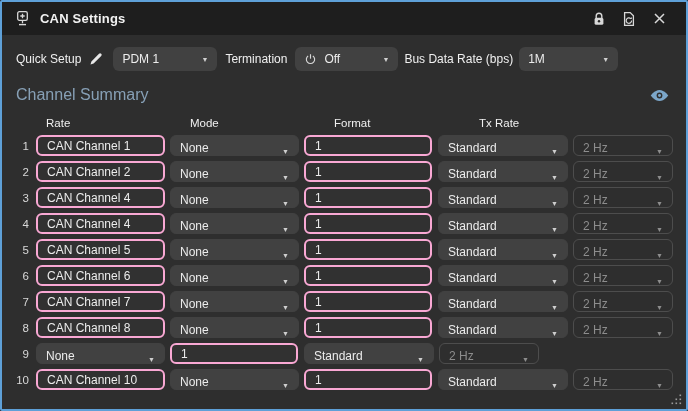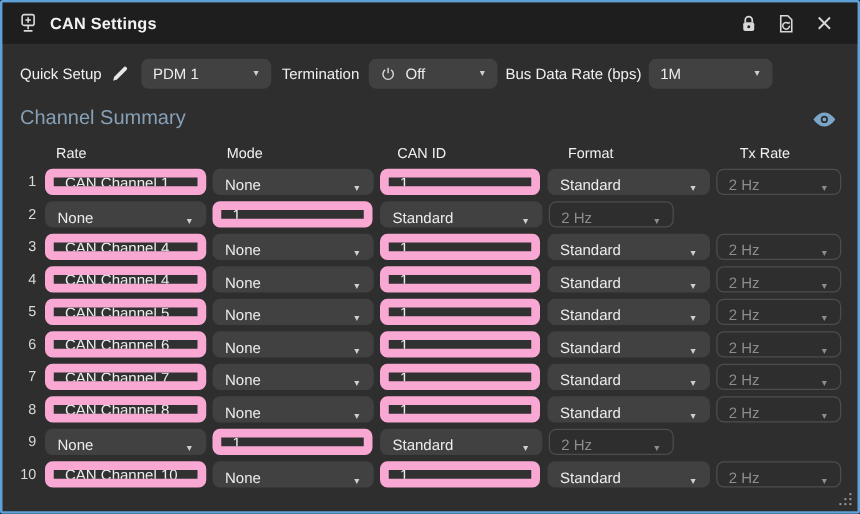--- a/index.html
+++ b/index.html
@@ -31,21 +31,21 @@
   .col-idx{width:26px;text-align:right;padding-right:7px;box-sizing:border-box;color:#d8d8d8;font-size:11.5px;}
   .col-label{width:129px;margin-right:5px;}
   .col-mode{width:129px;margin-right:5px;}
   .col-canid{width:128px;margin-right:6px;}
   .col-format{width:130px;margin-right:5px;}
   .col-tx{width:100px;}
   .thead{margin-top:11px;height:15px;font-size:11.5px;color:#f0f0f0;}
   .thead .hcell{padding-left:10px;}
   .rows{margin-top:5px;}
   .trow{margin-bottom:5px;}
-  .tfield{height:21px;background:#313131;border:7px solid #f9a8d4;border-radius:6px;display:flex;
+  .tfield{height:21px;background:#313131;border:2px solid #f9a8d4;border-radius:6px;display:flex;
           align-items:center;padding:0 9px;box-sizing:border-box;color:#ececec;overflow:hidden;white-space:nowrap;}
   .tselect{height:21px;background:#414141;border:1px solid #414141;border-radius:6px;display:flex;
            align-items:flex-end;padding:0 9px;box-sizing:border-box;color:#ececec;white-space:nowrap;}
   .tselect .arrow{margin-left:auto;font-size:7px;color:#cfcfcf;padding-left:6px;}
   .tselect.disabled{background:transparent;border:1px solid #4d4d4d;color:#8d8d8d;}
   .tselect.disabled .arrow{color:#8d8d8d;}
   
   .grip{position:absolute;right:4px;bottom:4px;width:12px;height:12px;}
 </style>
 </head>
@@ -122,21 +122,20 @@
         <circle cx="12" cy="8" r="3.3" fill="#2e2e2e"></circle>
         <circle cx="12" cy="8" r="1.7" fill="#7ba6c9"></circle>
       </svg>
     </span>
   </div>
 
   <div class="grid thead">
     <div class="col-idx"></div>
     <div class="col-label hcell">Rate</div>
     <div class="col-mode hcell">Mode</div>
-    <div class="col-canid hcell">CAN ID</div>
     <div class="col-format hcell">Format</div>
     <div class="col-tx hcell">Tx Rate</div>
   </div>
 
   <div class="rows" id="rows">
     <div class="grid trow">
       <div class="col-idx">1</div>
       <div class="col-label">
         <div class="tfield">
           <span>CAN Channel 1</span>
@@ -162,20 +161,25 @@
       <div class="col-tx">
         <div class="tselect disabled">
           <span>2 Hz</span>
           <span class="arrow">▼</span>
         </div>
       </div>
     </div>
 
     <div class="grid trow">
       <div class="col-idx">2</div>
+      <div class="col-label">
+        <div class="tfield">
+          <span>CAN Channel 2</span>
+        </div>
+      </div>
       <div class="col-mode">
         <div class="tselect">
           <span>None</span>
           <span class="arrow">▼</span>
         </div>
       </div>
       <div class="col-canid">
         <div class="tfield">
           <span>1</span>
         </div>

